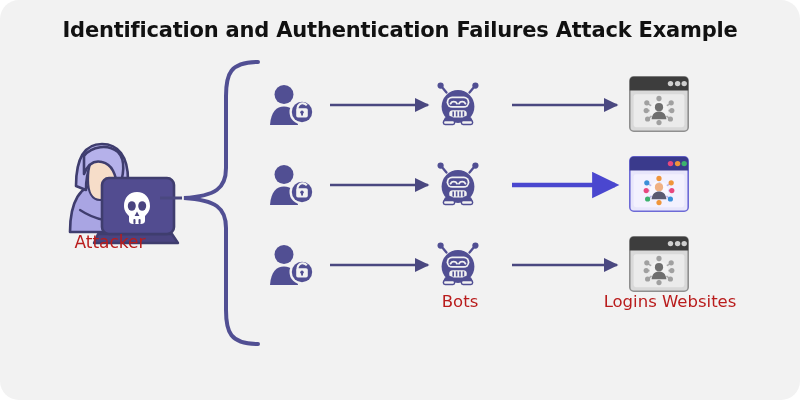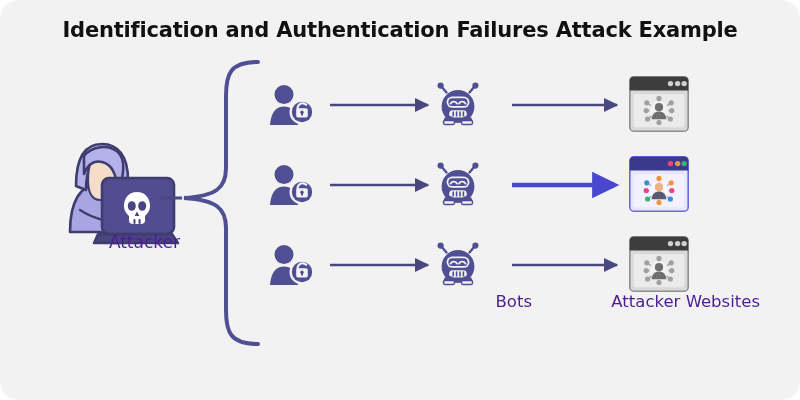--- a/index.html
+++ b/index.html
@@ -31,39 +31,39 @@
     letter-spacing: -0.2px;
     font-family: "DejaVu Sans", "Liberation Sans", sans-serif;
   }
   .stage-svg {
     position: absolute;
     left: 0;
     top: 0;
   }
   .caption {
     position: absolute;
-    text-align: right;
-    color: #4c1d95;
+    text-align: center;
+    color: #b91c1c;
     font-size: 16.5px;
     font-family: "DejaVu Sans", "Liberation Sans", sans-serif;
     white-space: nowrap;
   }
   #cap-attacker {
     left: 40px;
     top: 232px;
     width: 140px;
     font-size: 17px;
   }
   #cap-logins {
     left: 218px;
     top: 292px;
     width: 150px;
   }
   #cap-bots {
-    left: 432px;
+    left: 410px;
     top: 292px;
     width: 100px;
   }
   #cap-victims {
     left: 580px;
     top: 292px;
     width: 180px;
   }
 </style>
 </head>
@@ -254,15 +254,15 @@
       <line x1="512" y1="265" x2="617" y2="265" stroke="#4a4880" stroke-width="2.4" marker-end="url(#ah-purple)"></line>
       <g transform="translate(629,236)">
         <use href="#glyph-window-gray"></use>
       </g>
     </g>
 
   </svg>
 
   <div class="caption" id="cap-attacker">Attacker</div>
   <div class="caption" id="cap-bots">Bots</div>
-  <div class="caption" id="cap-victims">Attacker Websites</div>
+  <div class="caption" id="cap-victims">Logins Websites</div>
 
 </div>
 
 </body></html>

